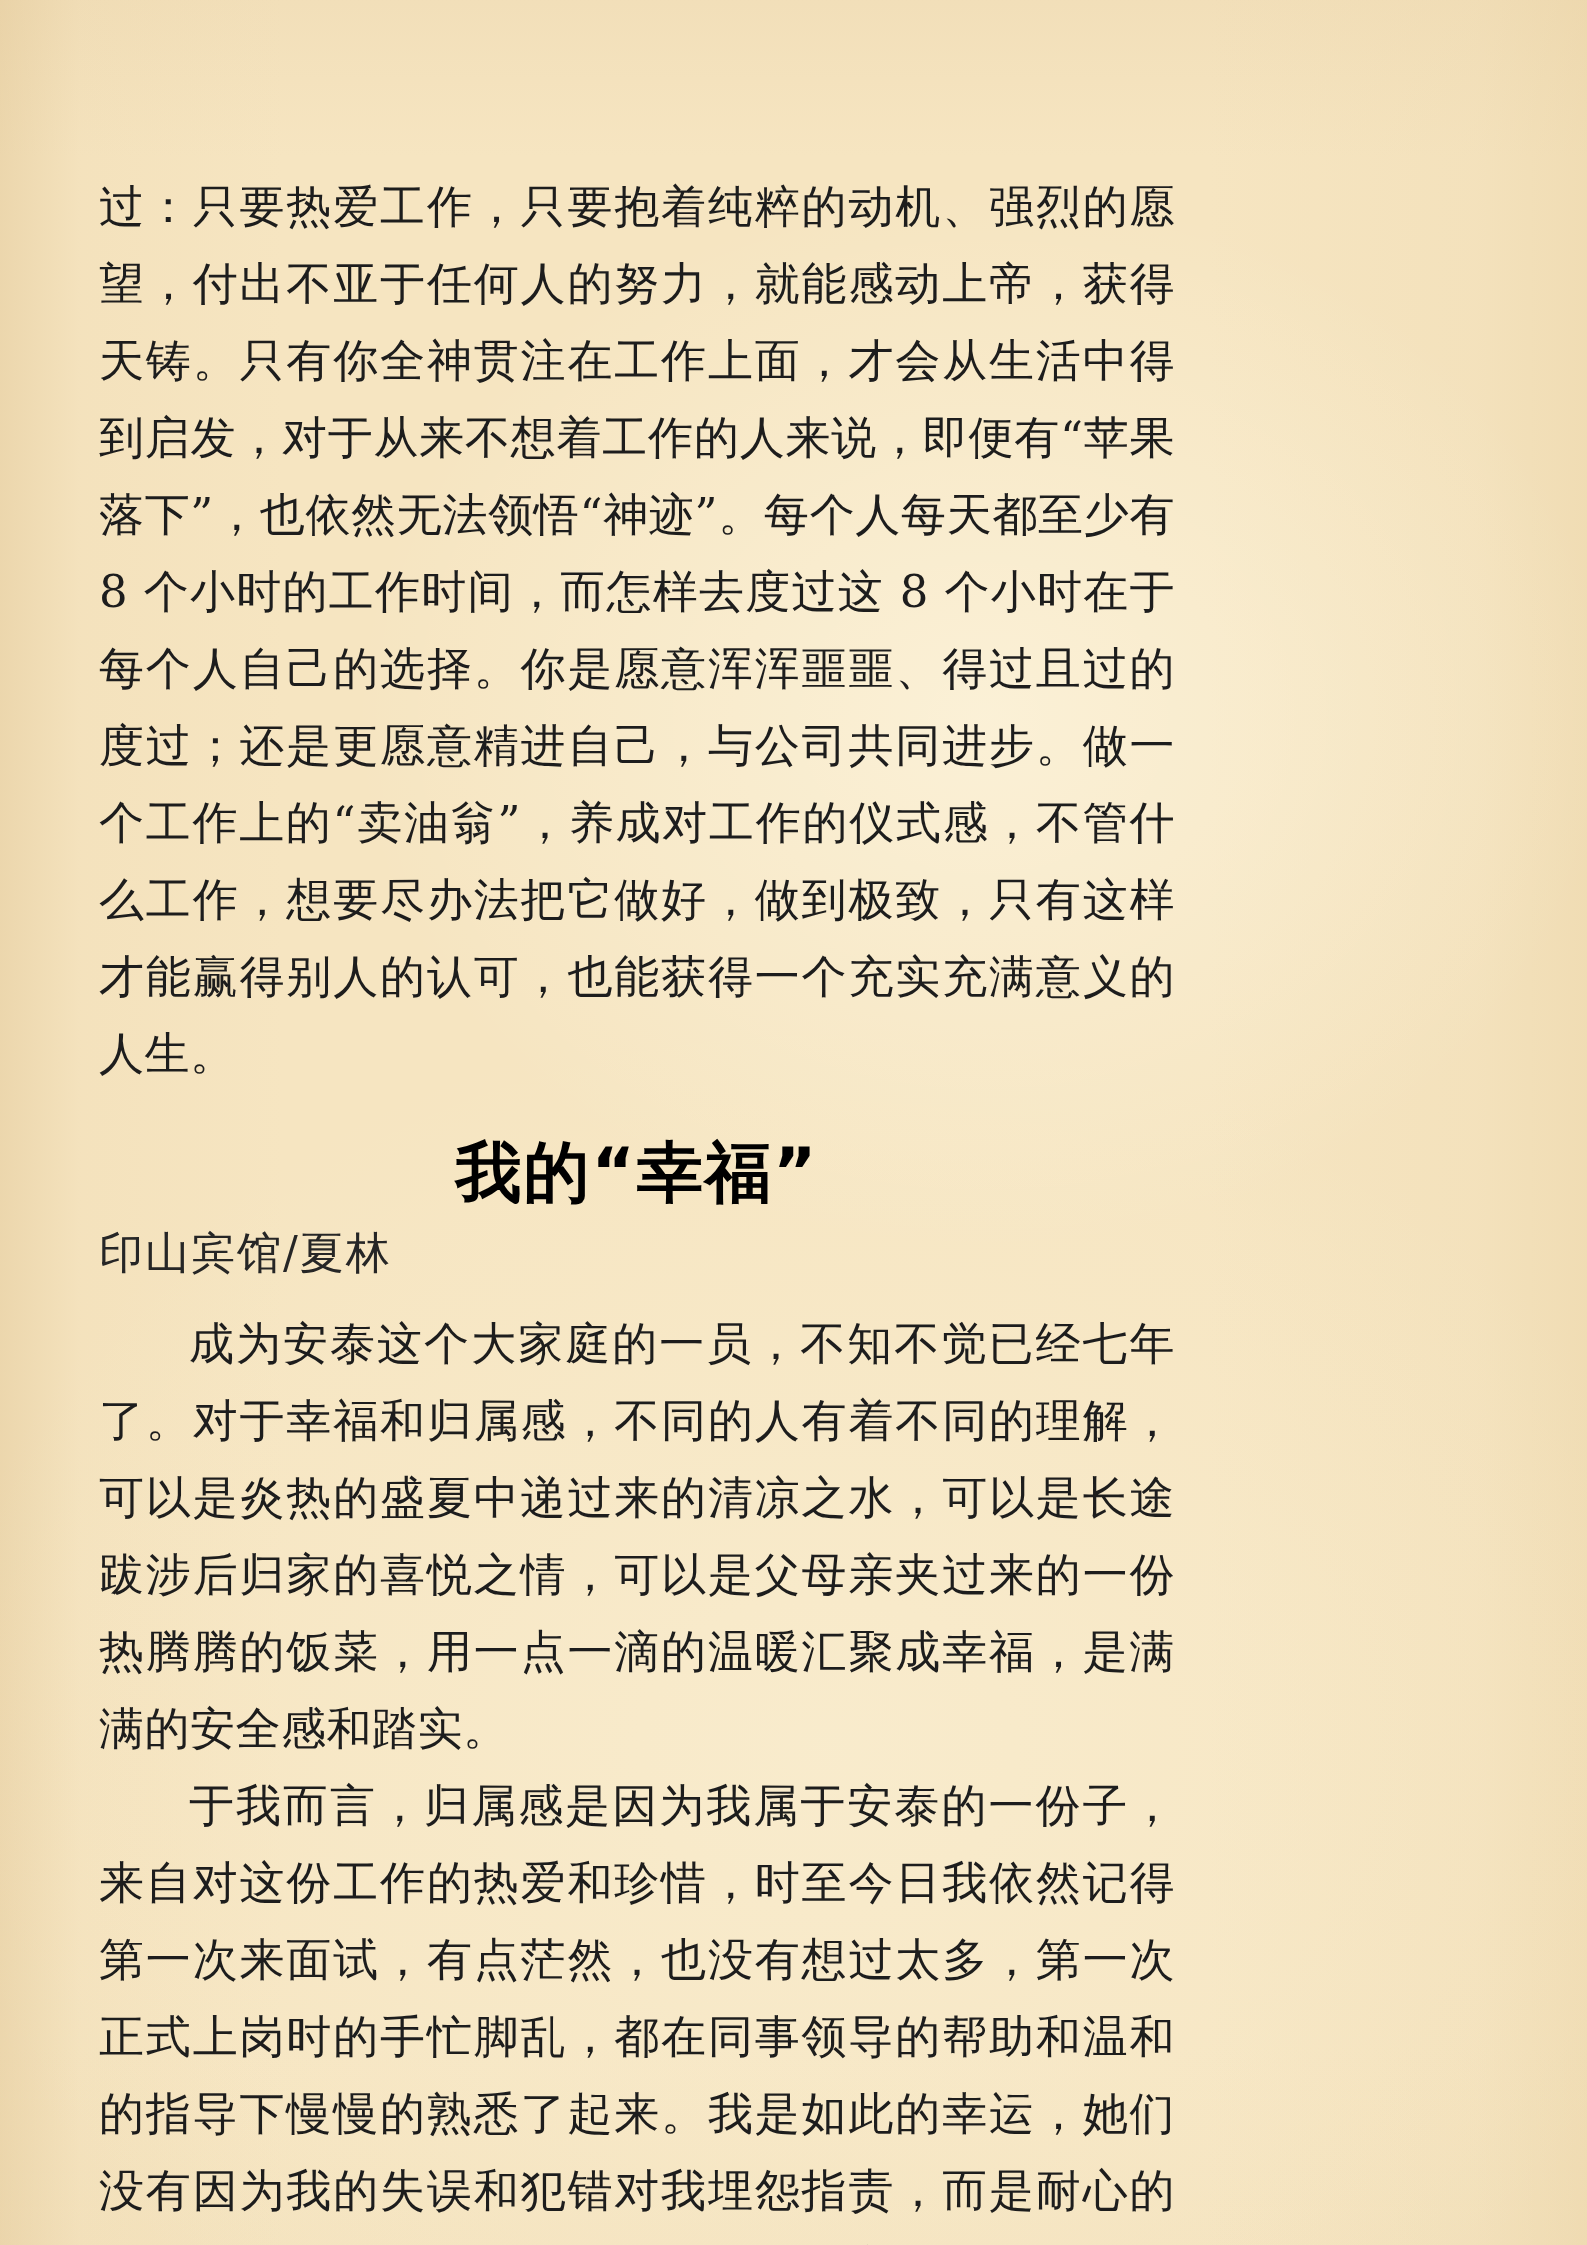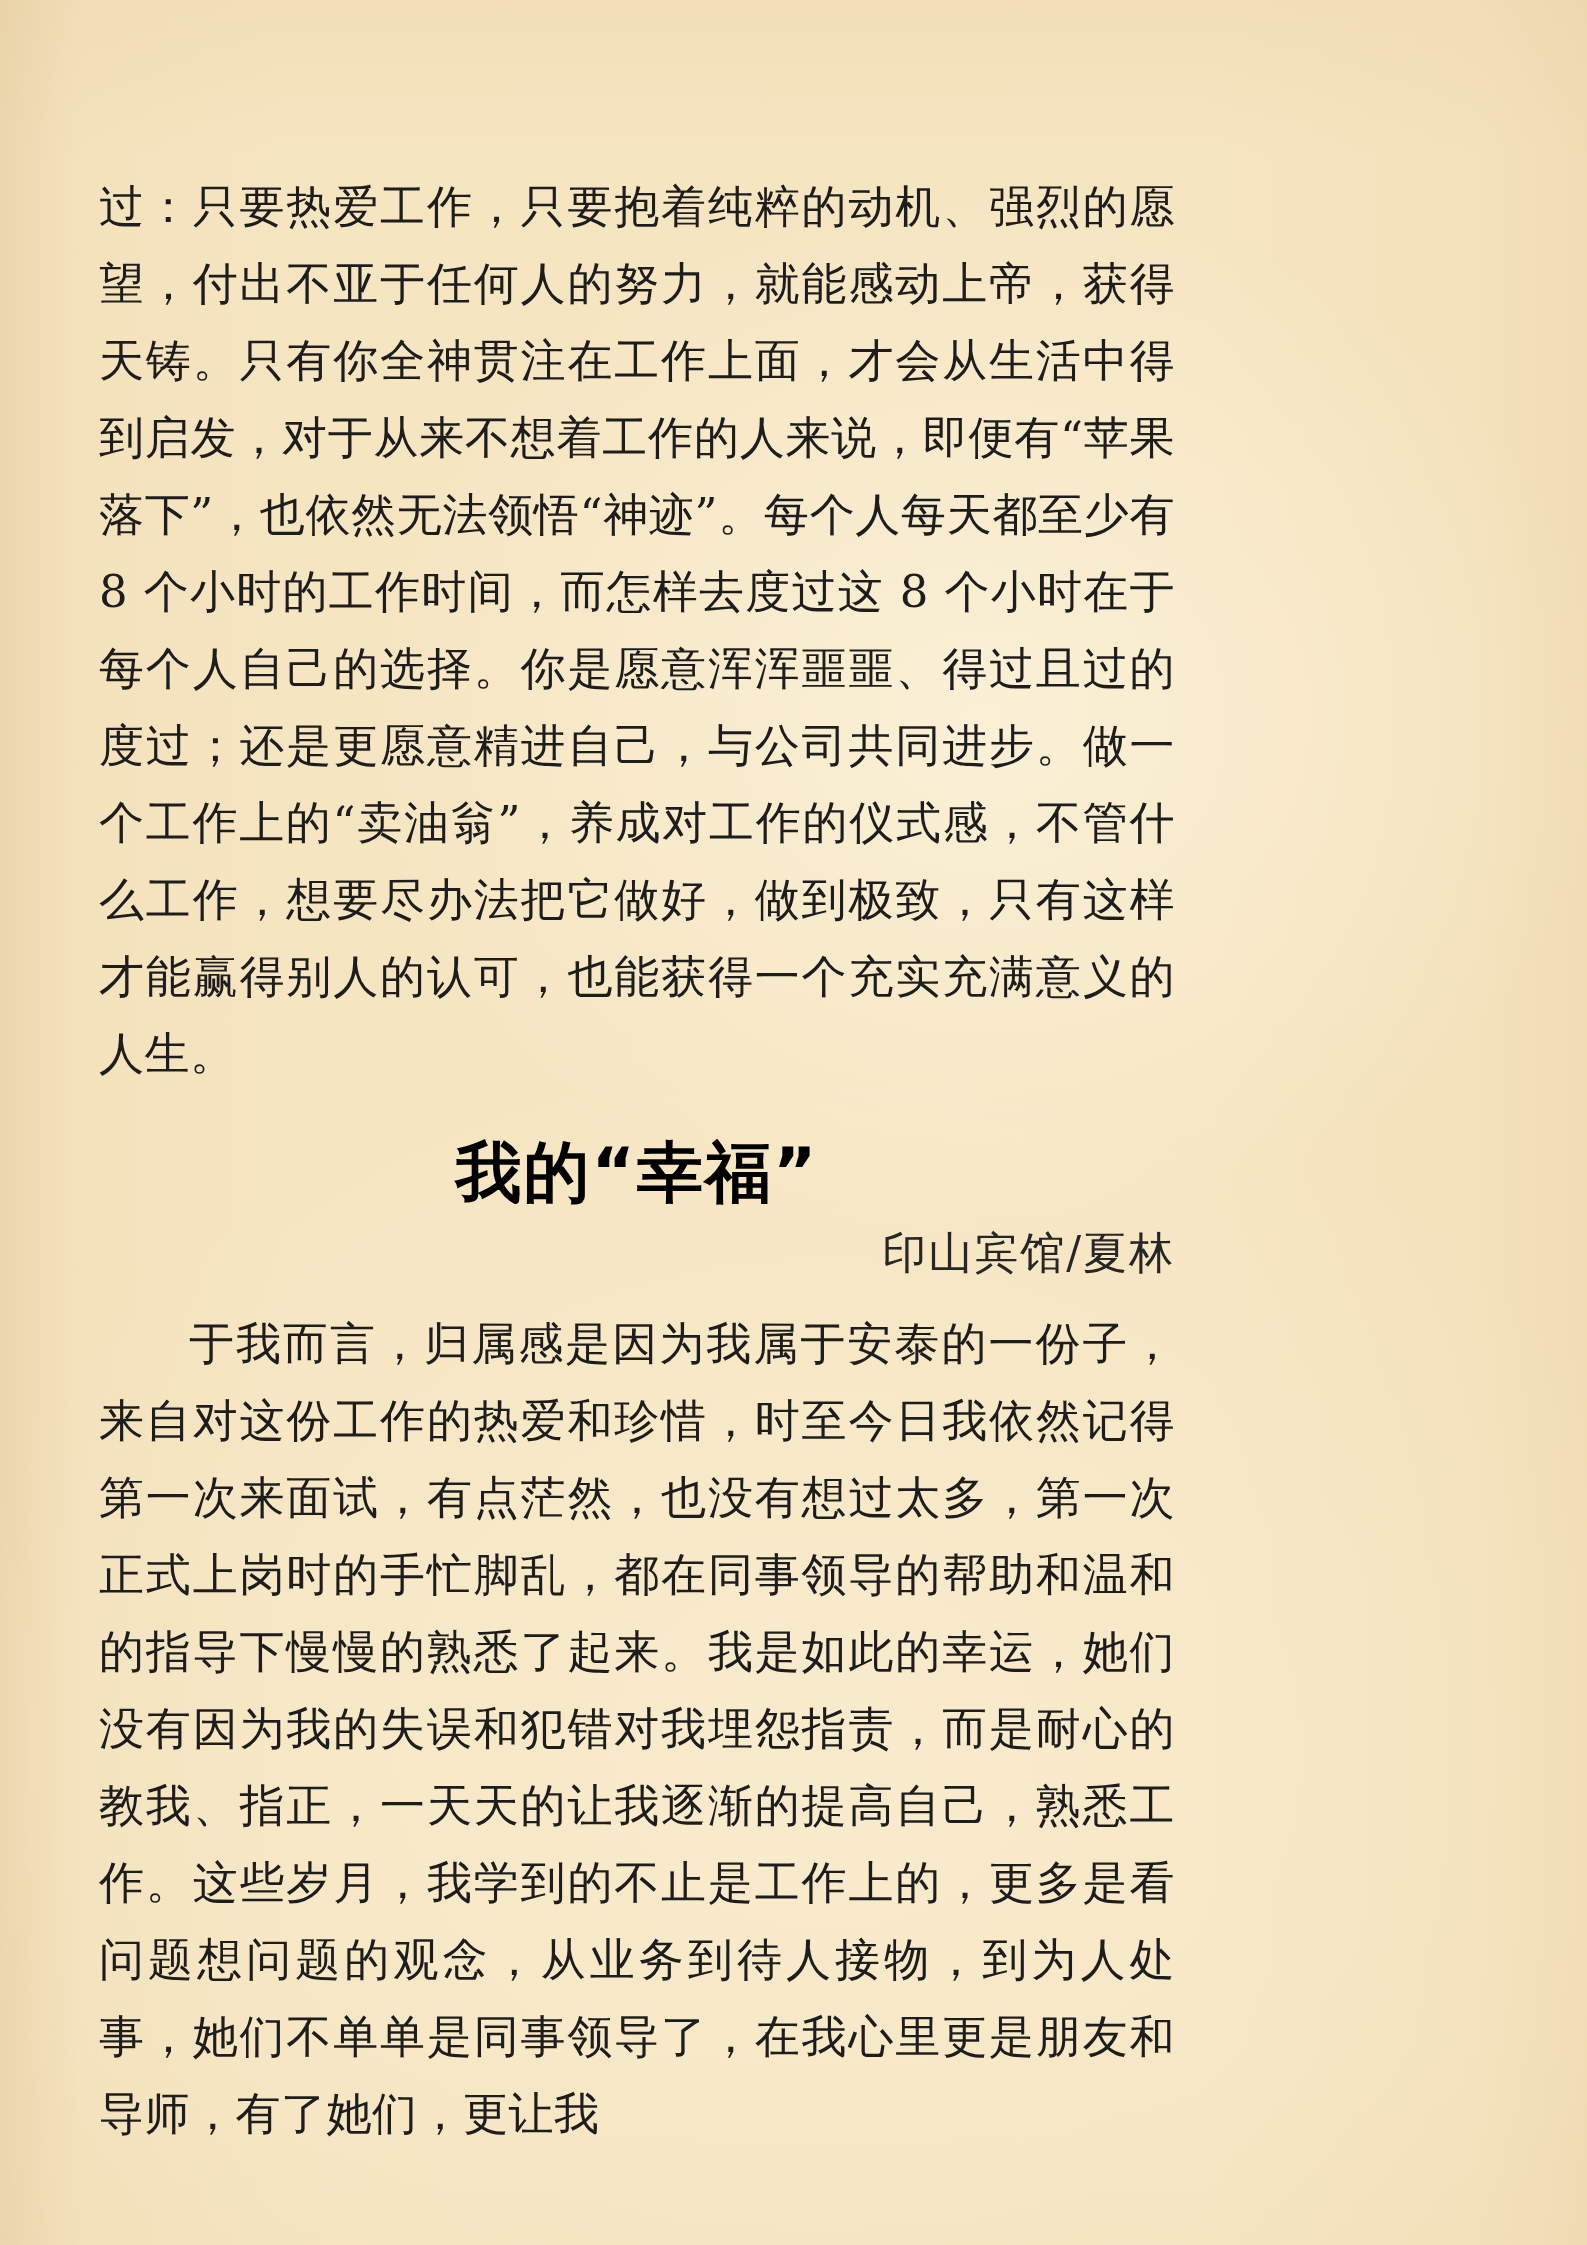--- a/index.html
+++ b/index.html
@@ -38,35 +38,36 @@
     text-align: center;
     font-family: "DejaVu Sans", sans-serif;
     font-weight: 700;
     font-size: 66px;
     line-height: 82px;
     color: #000;
     letter-spacing: 2px;
   }
   .article-byline {
     margin: 0 0 14px 0;
-    text-align: right;
+    text-align: left;
     font-size: 44px;
     line-height: 77px;
     font-weight: 400;
     color: #262626;
     letter-spacing: 2px;
   }
 </style>
 </head>
 <body>
 
 <div class="page">
 
   <p class="body-text">过：只要热爱工作，只要抱着纯粹的动机、强烈的愿望，付出不亚于任何人的努力，就能感动上帝，获得天铸。只有你全神贯注在工作上面，才会从生活中得到启发，对于从来不想着工作的人来说，即便有“苹果落下”，也依然无法领悟“神迹”。每个人每天都至少有 8 个小时的工作时间，而怎样去度过这 8 个小时在于每个人自己的选择。你是愿意浑浑噩噩、得过且过的度过；还是更愿意精进自己，与公司共同进步。做一个工作上的“卖油翁”，养成对工作的仪式感，不管什么工作，想要尽办法把它做好，做到极致，只有这样才能赢得别人的认可，也能获得一个充实充满意义的人生。</p>
 
   <h1 class="article-title">我的“幸福”</h1>
 
   <div class="article-byline">印山宾馆/夏林</div>
 
+  <p class="body-text indent">成为安泰这个大家庭的一员，不知不觉已经七年了。对于幸福和归属感，不同的人有着不同的理解，可以是炎热的盛夏中递过来的清凉之水，可以是长途跋涉后归家的喜悦之情，可以是父母亲夹过来的一份热腾腾的饭菜，用一点一滴的温暖汇聚成幸福，是满满的安全感和踏实。</p>
 
   <p class="body-text indent">于我而言，归属感是因为我属于安泰的一份子，来自对这份工作的热爱和珍惜，时至今日我依然记得第一次来面试，有点茫然，也没有想过太多，第一次正式上岗时的手忙脚乱，都在同事领导的帮助和温和的指导下慢慢的熟悉了起来。我是如此的幸运，她们没有因为我的失误和犯错对我埋怨指责，而是耐心的教我、指正，一天天的让我逐渐的提高自己，熟悉工作。这些岁月，我学到的不止是工作上的，更多是看问题想问题的观念，从业务到待人接物，到为人处事，她们不单单是同事领导了，在我心里更是朋友和导师，有了她们，更让我</p>
 
 </div>
 
 </body></html>

